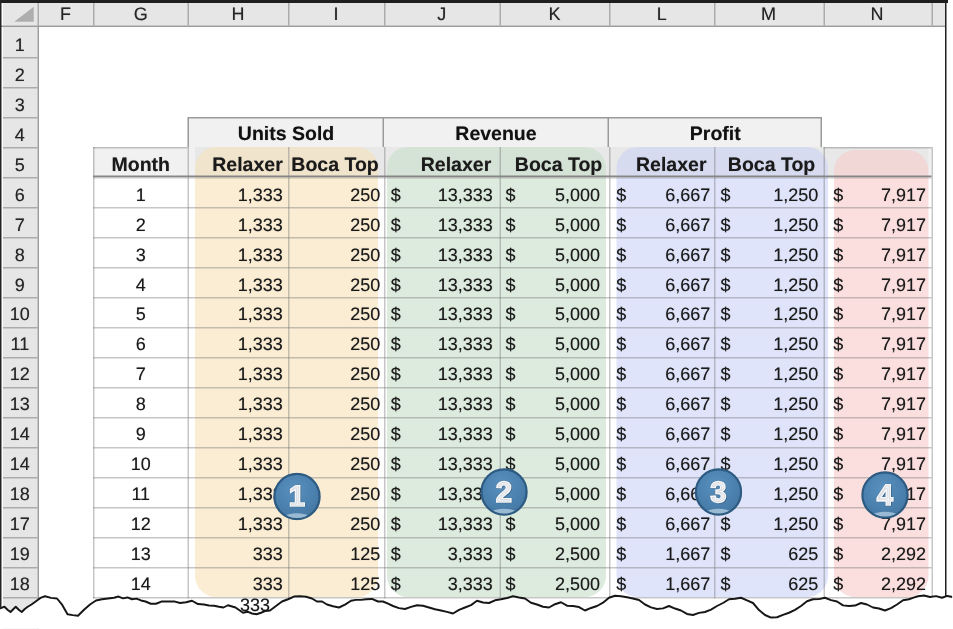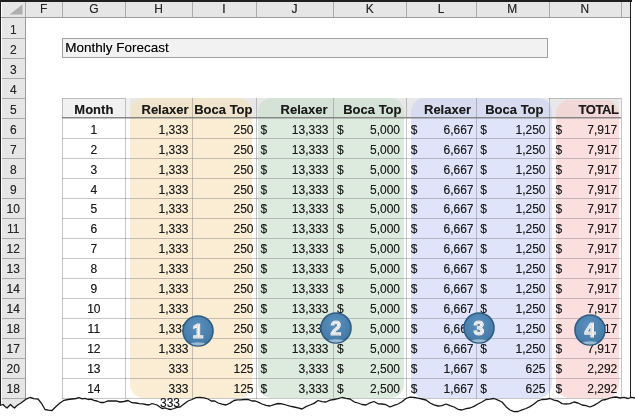--- a/index.html
+++ b/index.html
@@ -63,27 +63,29 @@
 <div class="abs" style="left:1.5px;top:259.1px;width:23.5px;height:20.05px;line-height:20.05px;font-size:12px;color:#262626;text-align:center">13</div>
 <div class="abs" style="left:2px;top:258.0px;width:23px;height:1px;background:#ababab"></div>
 <div class="abs" style="left:1.5px;top:279.0px;width:23.5px;height:20.05px;line-height:20.05px;font-size:12px;color:#262626;text-align:center">14</div>
 <div class="abs" style="left:2px;top:278.1px;width:23px;height:1px;background:#ababab"></div>
 <div class="abs" style="left:1.5px;top:298.9px;width:23.5px;height:20.05px;line-height:20.05px;font-size:12px;color:#262626;text-align:center">14</div>
 <div class="abs" style="left:2px;top:298.1px;width:23px;height:1px;background:#ababab"></div>
 <div class="abs" style="left:1.5px;top:318.8px;width:23.5px;height:20.05px;line-height:20.05px;font-size:12px;color:#262626;text-align:center">18</div>
 <div class="abs" style="left:2px;top:318.1px;width:23px;height:1px;background:#ababab"></div>
 <div class="abs" style="left:1.5px;top:338.7px;width:23.5px;height:20.05px;line-height:20.05px;font-size:12px;color:#262626;text-align:center">17</div>
 <div class="abs" style="left:2px;top:338.2px;width:23px;height:1px;background:#ababab"></div>
-<div class="abs" style="left:1.5px;top:358.6px;width:23.5px;height:20.05px;line-height:20.05px;font-size:12px;color:#262626;text-align:center">20</div>
+<div class="abs" style="left:1.5px;top:358.6px;width:23.5px;height:20.05px;line-height:20.05px;font-size:12px;color:#262626;text-align:center">19</div>
 <div class="abs" style="left:2px;top:358.2px;width:23px;height:1px;background:#ababab"></div>
 <div class="abs" style="left:1.5px;top:378.5px;width:23.5px;height:20.05px;line-height:20.05px;font-size:12px;color:#262626;text-align:center">18</div>
 <div class="abs" style="left:2px;top:378.3px;width:23px;height:1px;background:#ababab"></div>
 <div class="abs" style="left:2px;top:398.3px;width:23px;height:1px;background:#ababab"></div>
 <div class="abs" style="left:25px;top:17.4px;width:1px;height:401.6px;background:#9b9b9b"></div>
-<div class="abs" style="left:62.3px;top:38.4px;width:486.2px;height:20.1px;background:#f2f2f2;border:1px solid #9f9f9f;line-height:18.5px;font-size:13.5px;color:#000;padding-left:2px">Monthly Forecast</div>
+<div class="abs b" style="left:125.4px;top:77.6px;width:130.6px;height:21.05px;background:#f1f1f1;border-left:1px solid #9a9a9a;border-top:1px solid #9a9a9a;border-right:1px solid #9a9a9a;border-bottom:1px solid #9a9a9a;line-height:19.05px;font-size:13px;text-align:center;color:#111">Units Sold</div>
+<div class="abs b" style="left:256px;top:77.6px;width:150.3px;height:21.05px;background:#f1f1f1;border-top:1px solid #9a9a9a;border-right:1px solid #9a9a9a;border-bottom:1px solid #9a9a9a;line-height:19.05px;font-size:13px;text-align:center;color:#111">Revenue</div>
+<div class="abs b" style="left:406.3px;top:77.6px;width:142.2px;height:21.05px;background:#f1f1f1;border-top:1px solid #9a9a9a;border-right:1px solid #9a9a9a;border-bottom:1px solid #9a9a9a;line-height:19.05px;font-size:13px;text-align:center;color:#111">Profit</div>
 <div class="abs" style="left:62.3px;top:97.6px;width:558.7px;height:20.05px;background:#f1f1f1"></div>
 <div class="abs" style="left:130px;top:98px;width:121.5px;height:300.4px;background:#faedd3;border-radius:14px"></div>
 <div class="abs" style="left:257.5px;top:98px;width:146.5px;height:300.4px;background:#ddebde;border-radius:14px"></div>
 <div class="abs" style="left:410.8px;top:98px;width:141.2px;height:300.4px;background:#dfe4fa;border-radius:14px"></div>
 <div class="abs" style="left:556px;top:100px;width:62.5px;height:298.4px;background:#fbdfde;border-radius:14px"></div>
 <div class="abs" style="left:130px;top:98px;width:488.5px;height:19.7px;background:rgba(120,120,120,0.07)"></div>
 <div class="abs" style="left:62.3px;top:97.6px;width:1px;height:301.3px;background:rgba(120,120,120,0.42)"></div>
 <div class="abs" style="left:125.4px;top:97.6px;width:1px;height:301.3px;background:rgba(120,120,120,0.42)"></div>
 <div class="abs" style="left:192px;top:97.6px;width:1px;height:301.3px;background:rgba(120,120,120,0.42)"></div>
 <div class="abs" style="left:256px;top:97.6px;width:1px;height:301.3px;background:rgba(120,120,120,0.42)"></div>
@@ -110,21 +112,20 @@
 <div class="abs" style="left:62.3px;top:97.6px;width:63.10000000000001px;height:1px;background:rgba(120,120,120,0.42)"></div>
 <div class="abs" style="left:548.5px;top:97.6px;width:72.5px;height:1px;background:rgba(120,120,120,0.42)"></div>
 <div class="abs" style="left:62.3px;top:117.1px;width:558.7px;height:1.3px;background:#868686"></div>
 <div class="abs ctr b" style="left:62.3px;top:99.7px;width:63.10000000000001px;height:20.05px;line-height:20.05px;font-size:13px;text-align:center;">Month</div>
 <div class="abs num b" style="left:125.4px;top:99.7px;width:63.099999999999994px;height:20.05px;line-height:20.05px;font-size:13px;">Relaxer</div>
 <div class="abs num b" style="left:192px;top:99.7px;width:60.5px;height:20.05px;line-height:20.05px;font-size:13px;">Boca&nbsp;Top</div>
 <div class="abs num b" style="left:256px;top:99.7px;width:71.5px;height:20.05px;line-height:20.05px;font-size:13px;">Relaxer</div>
 <div class="abs num b" style="left:333px;top:99.7px;width:68.50000000000001px;height:20.05px;line-height:20.05px;font-size:13px;">Boca&nbsp;Top</div>
 <div class="abs num b" style="left:406.3px;top:99.7px;width:64.69999999999999px;height:20.05px;line-height:20.05px;font-size:13px;">Relaxer</div>
 <div class="abs num b" style="left:476px;top:99.7px;width:67.5px;height:20.05px;line-height:20.05px;font-size:13px;">Boca&nbsp;Top</div>
-<div class="abs num b" style="left:548.5px;top:99.7px;width:70.0px;height:20.05px;line-height:20.05px;font-size:13px;"><span style="letter-spacing:-0.4px">TOTAL</span></div>
 <div class="abs ctr" style="left:62.3px;top:119.8px;width:63.10000000000001px;height:20.05px;line-height:20.05px;font-size:12px;">1</div>
 <div class="abs num" style="left:125.4px;top:119.8px;width:63.099999999999994px;height:20.05px;line-height:20.05px;font-size:12px;">1,333</div>
 <div class="abs num" style="left:192px;top:119.8px;width:61.5px;height:20.05px;line-height:20.05px;font-size:12px;">250</div>
 <div class="abs" style="left:260.5px;top:119.8px;height:20.05px;line-height:20.05px;font-size:12px">$</div>
 <div class="abs num" style="left:256px;top:119.8px;width:72.5px;height:20.05px;line-height:20.05px;font-size:12px;">13,333</div>
 <div class="abs" style="left:337.0px;top:119.8px;height:20.05px;line-height:20.05px;font-size:12px">$</div>
 <div class="abs num" style="left:333px;top:119.8px;width:67.00000000000001px;height:20.05px;line-height:20.05px;font-size:12px;">5,000</div>
 <div class="abs" style="left:410.8px;top:119.8px;height:20.05px;line-height:20.05px;font-size:12px">$</div>
 <div class="abs num" style="left:406.3px;top:119.8px;width:67.19999999999999px;height:20.05px;line-height:20.05px;font-size:12px;">6,667</div>
 <div class="abs" style="left:480.3px;top:119.8px;height:20.05px;line-height:20.05px;font-size:12px">$</div>

